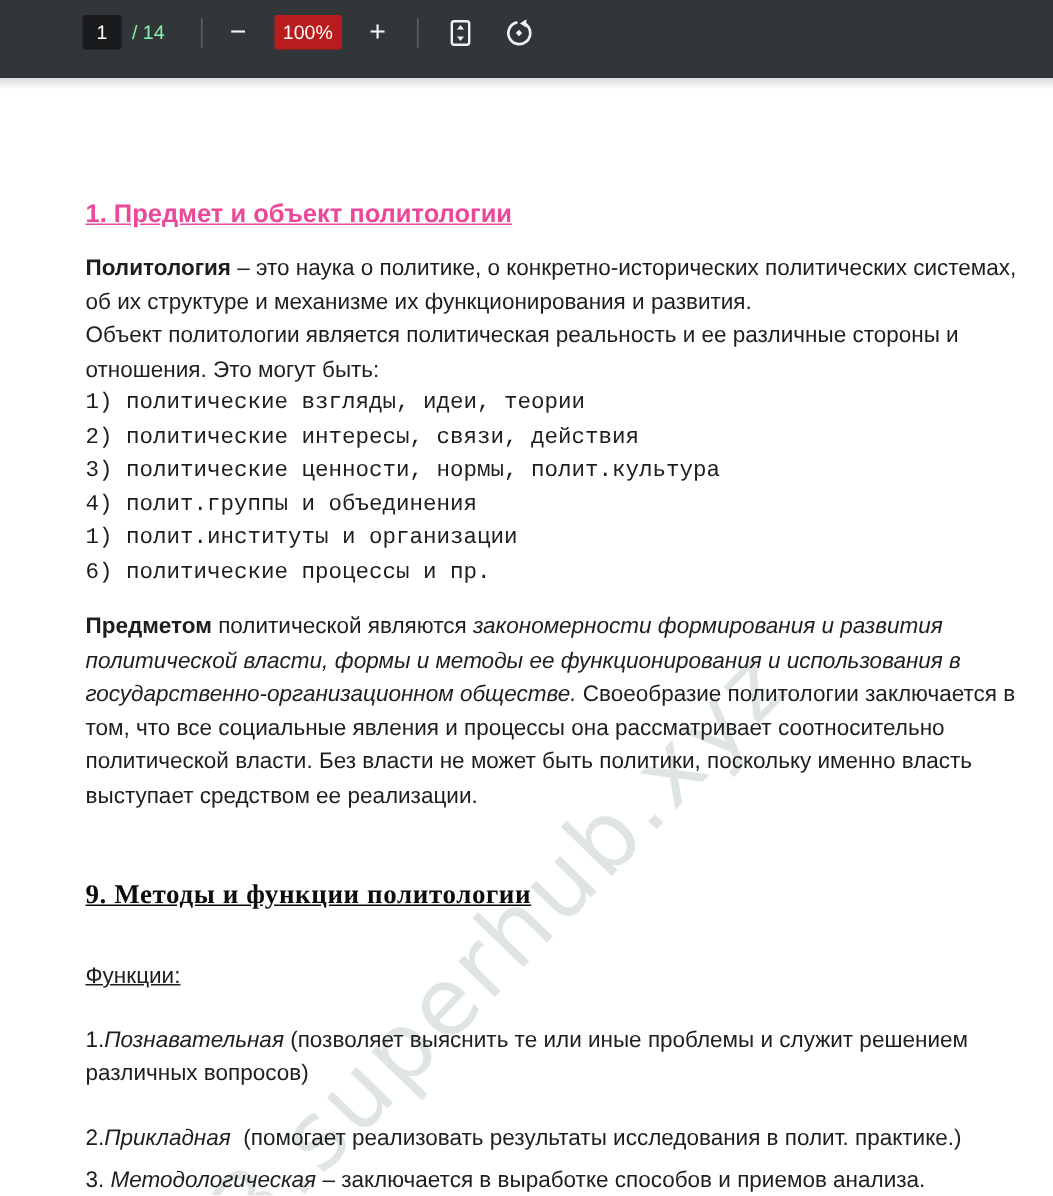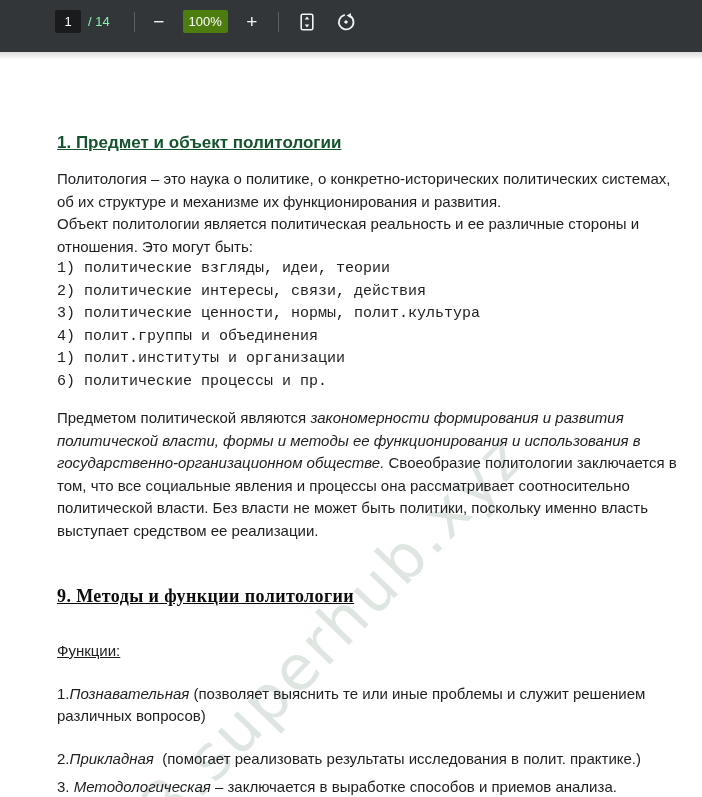--- a/index.html
+++ b/index.html
@@ -25,21 +25,21 @@
   .sep{width:1px;height:20px;background:#5c6063;display:inline-block;}
   .sep1{margin-left:24px;}
   .sep2{margin-left:14px;}
   .tb-btn{
     background:none;border:none;color:#f1f3f4;cursor:pointer;padding:0;
     width:24px;height:24px;display:flex;align-items:center;justify-content:center;
   }
   .glyph-btn{font-size:19px;line-height:1;font-family:"Liberation Sans",sans-serif;}
   .btn-minus{margin-left:12px;}
   .zoom-box{
-    min-width:45px;height:23px;background:#4d7c0f;border-radius:2px;color:#ffffff;
+    min-width:45px;height:23px;background:#b91c1c;border-radius:2px;color:#ffffff;
     font-size:13px;display:flex;align-items:center;justify-content:center;margin-left:12px;
   }
   .btn-plus{margin-left:12px;}
   .btn-fit{margin-left:16px;}
   .btn-rotate{margin-left:15px;}
   .tb-btn svg{display:block;}
   
   .doc{
     position:relative;width:702px;height:745px;background:#ffffff;overflow:hidden;
   }
@@ -47,26 +47,26 @@
     position:absolute;left:105px;top:778px;z-index:0;
     font-size:62px;letter-spacing:3px;color:rgba(158,178,168,0.33);
     transform:rotate(-46deg);transform-origin:0 50%;white-space:nowrap;
     font-family:"DejaVu Sans",sans-serif;font-weight:400;
   }
   .content{
     position:relative;z-index:1;padding:81px 0 0 57px;max-width:640px;box-sizing:content-box;
     color:#1d1e20;
   }
   .h1-sans{
-    font-size:17px;font-weight:700;color:#14532d;text-decoration:underline;
+    font-size:17px;font-weight:700;color:#ec4899;text-decoration:underline;
     margin:0 0 15px 0;font-family:"Liberation Sans",sans-serif;
   }
   .body-text{font-size:15px;line-height:22.5px;}
   .rich{white-space:pre-wrap;}
-  .seg-bold{font-weight:400;text-align:right;}
+  .seg-bold{font-weight:700;text-align:right;}
   .seg-italic{font-style:italic;}
   .list-block{font-size:15px;line-height:22.5px;font-family:Liberation Mono, monospace;}
   .p2{margin-top:14px;}
   .h2-serif{
     font-family:"Liberation Serif",serif;font-size:18px;font-weight:700;color:#0c0c0c;
     text-decoration:underline;letter-spacing:0.4px;margin:44px 0 0 0;
   }
   .func-label{
     font-size:15px;line-height:22.5px;text-decoration:underline;margin-top:33px;
   }

